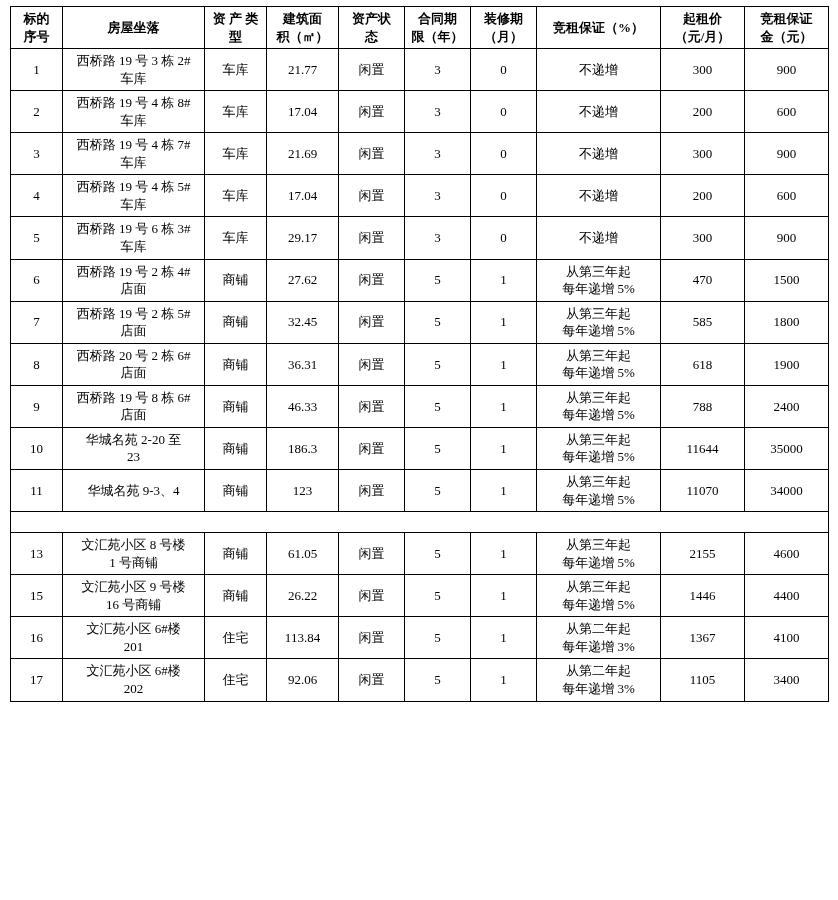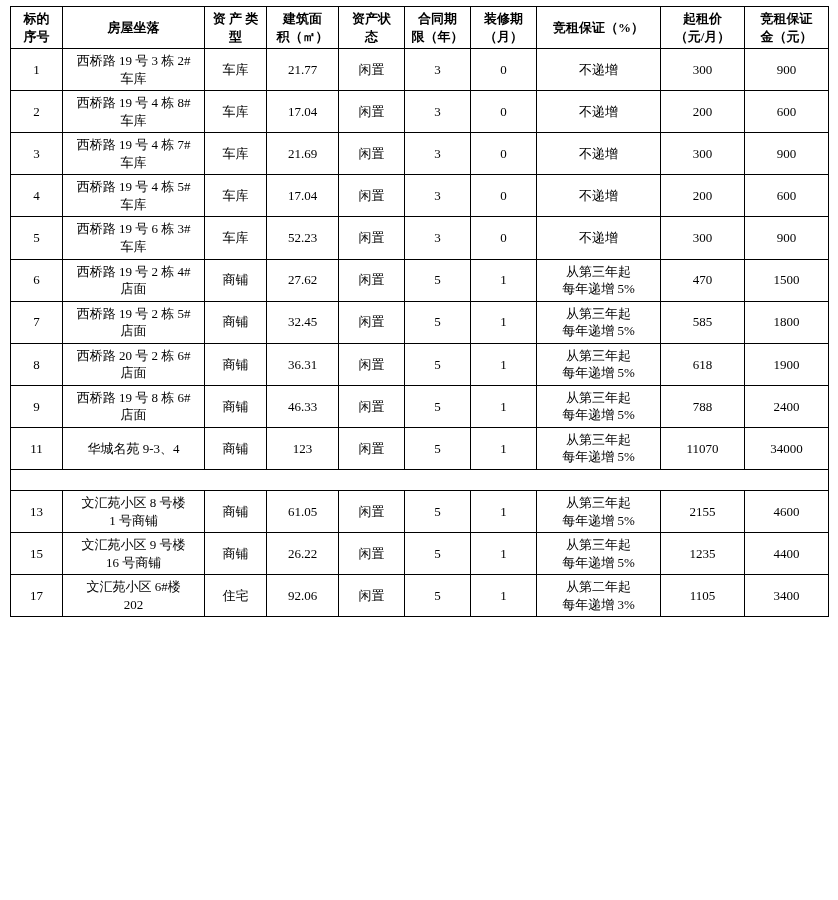--- a/index.html
+++ b/index.html
@@ -196,21 +196,21 @@
           <td class="num">200</td>
           <td class="num">600</td>
         </tr>
         <tr>
           <td class="idx">5</td>
           <td class="addr">
             <div>西桥路 19 号 6 栋 3#</div>
             <div>车库</div>
           </td>
           <td class="num">车库</td>
-          <td class="num">52.23</td>
+          <td class="num">29.17</td>
           <td class="num">闲置</td>
           <td class="num">3</td>
           <td class="num">0</td>
           <td class="rate">
             <div>不递增</div>
           </td>
           <td class="num">300</td>
           <td class="num">900</td>
         </tr>
         <tr>
@@ -279,20 +279,38 @@
           <td class="num">5</td>
           <td class="num">1</td>
           <td class="rate">
             <div>从第三年起</div>
             <div>每年递增 5%</div>
           </td>
           <td class="num">788</td>
           <td class="num">2400</td>
         </tr>
         <tr>
+          <td class="idx">10</td>
+          <td class="addr">
+            <div>华城名苑 2-20 至</div>
+            <div>23</div>
+          </td>
+          <td class="num">商铺</td>
+          <td class="num">186.3</td>
+          <td class="num">闲置</td>
+          <td class="num">5</td>
+          <td class="num">1</td>
+          <td class="rate">
+            <div>从第三年起</div>
+            <div>每年递增 5%</div>
+          </td>
+          <td class="num">11644</td>
+          <td class="num">35000</td>
+        </tr>
+        <tr>
           <td class="idx">11</td>
           <td class="addr">
             <div>华城名苑 9-3、4</div>
           </td>
           <td class="num">商铺</td>
           <td class="num">123</td>
           <td class="num">闲置</td>
           <td class="num">5</td>
           <td class="num">1</td>
           <td class="rate">
@@ -331,22 +349,40 @@
           </td>
           <td class="num">商铺</td>
           <td class="num">26.22</td>
           <td class="num">闲置</td>
           <td class="num">5</td>
           <td class="num">1</td>
           <td class="rate">
             <div>从第三年起</div>
             <div>每年递增 5%</div>
           </td>
-          <td class="num">1235</td>
+          <td class="num">1446</td>
           <td class="num">4400</td>
+        </tr>
+        <tr>
+          <td class="idx">16</td>
+          <td class="addr">
+            <div>文汇苑小区 6#楼</div>
+            <div>201</div>
+          </td>
+          <td class="num">住宅</td>
+          <td class="num">113.84</td>
+          <td class="num">闲置</td>
+          <td class="num">5</td>
+          <td class="num">1</td>
+          <td class="rate">
+            <div>从第二年起</div>
+            <div>每年递增 3%</div>
+          </td>
+          <td class="num">1367</td>
+          <td class="num">4100</td>
         </tr>
         <tr>
           <td class="idx">17</td>
           <td class="addr">
             <div>文汇苑小区 6#楼</div>
             <div>202</div>
           </td>
           <td class="num">住宅</td>
           <td class="num">92.06</td>
           <td class="num">闲置</td>

